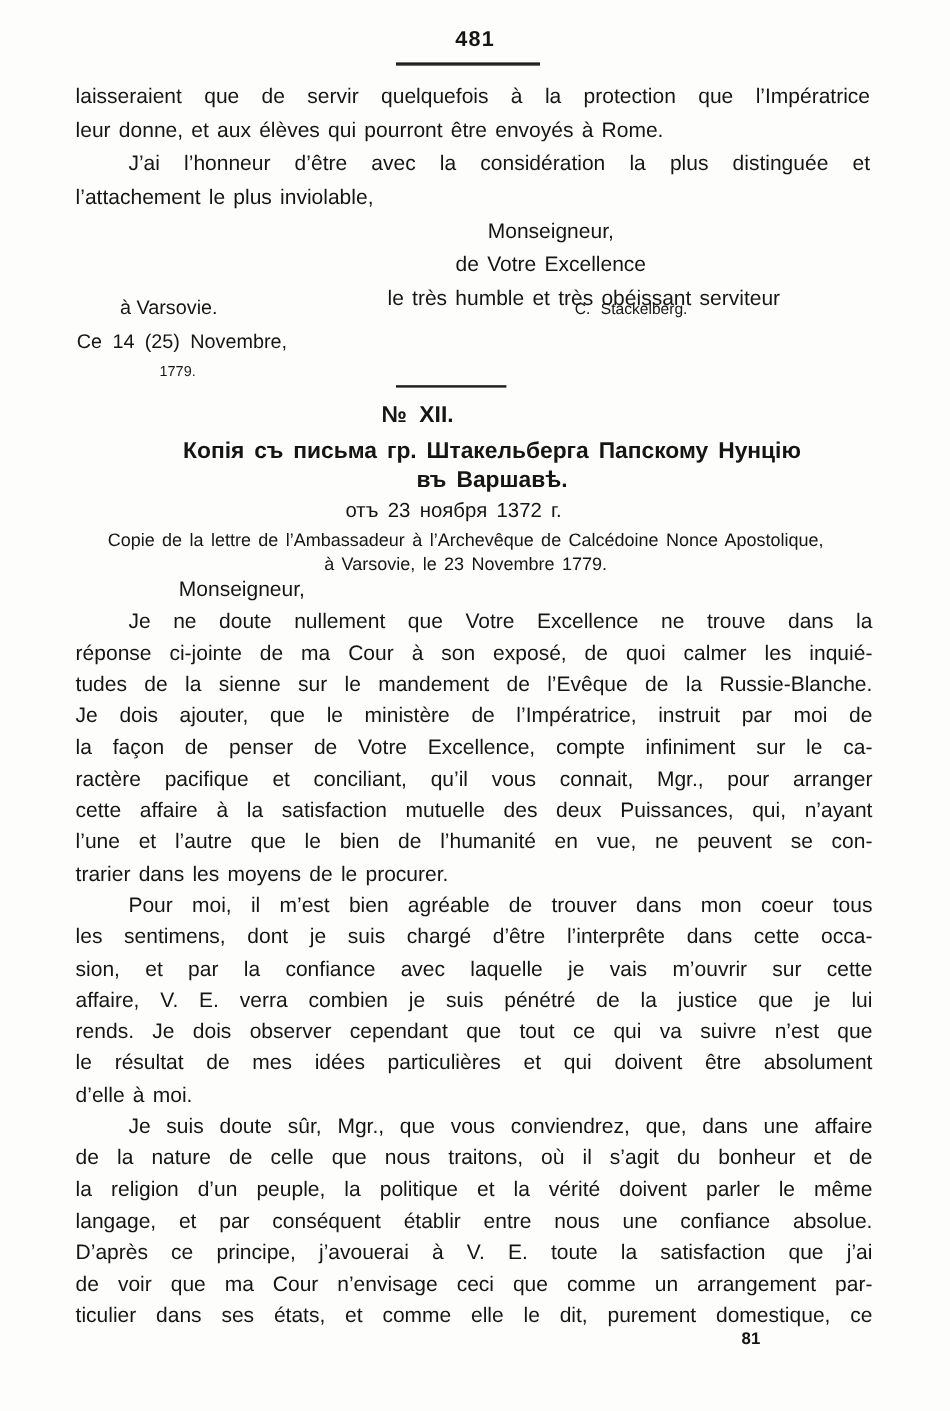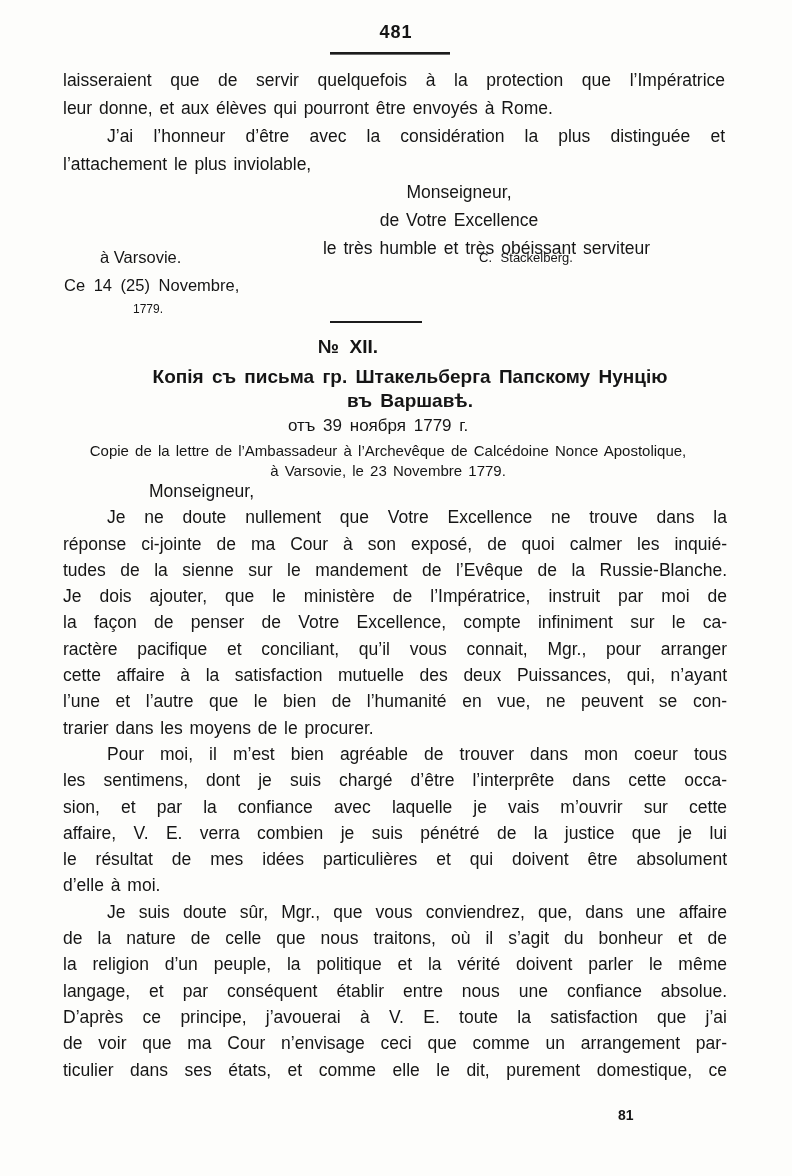--- a/index.html
+++ b/index.html
@@ -96,21 +96,21 @@
 
   <div class="rule-mid"></div>
 
   <div class="doc-num">№ XII.</div>
 
   <div class="title-ru">
     <div>Копія съ письма гр. Штакельберга Папскому Нунцію</div>
     <div>въ Варшавѣ.</div>
   </div>
 
-  <div class="date-ru">отъ 39 ноября 1779 г.</div>
+  <div class="date-ru">отъ 23 ноября 1372 г.</div>
 
   <div class="title-fr">
     <div>Copie de la lettre de l’Ambassadeur à l’Archevêque de Calcédoine Nonce Apostolique,</div>
     <div>à Varsovie, le 23 Novembre 1779.</div>
   </div>
 
   <div class="body">
     <div class="eline ind2">Monseigneur,</div>
 
     <div class="jline ind1">Je ne doute nullement que Votre Excellence ne trouve dans la</div>
@@ -120,20 +120,21 @@
     <div class="jline">la façon de penser de Votre Excellence, compte infiniment sur le ca-</div>
     <div class="jline">ractère pacifique et conciliant, qu’il vous connait, Mgr., pour arranger</div>
     <div class="jline">cette affaire à la satisfaction mutuelle des deux Puissances, qui, n’ayant</div>
     <div class="jline">l’une et l’autre que le bien de l’humanité en vue, ne peuvent se con-</div>
     <div class="eline">trarier dans les moyens de le procurer.</div>
 
     <div class="jline ind1">Pour moi, il m’est bien agréable de trouver dans mon coeur tous</div>
     <div class="jline">les sentimens, dont je suis chargé d’être l’interprête dans cette occa-</div>
     <div class="jline">sion, et par la confiance avec laquelle je vais m’ouvrir sur cette</div>
     <div class="jline">affaire, V. E. verra combien je suis pénétré de la justice que je lui</div>
+    <div class="jline">rends. Je dois observer cependant que tout ce qui va suivre n’est que</div>
     <div class="jline">le résultat de mes idées particulières et qui doivent être absolument</div>
     <div class="eline">d’elle à moi.</div>
 
     <div class="jline ind1">Je suis doute sûr, Mgr., que vous conviendrez, que, dans une affaire</div>
     <div class="jline">de la nature de celle que nous traitons, où il s’agit du bonheur et de</div>
     <div class="jline">la religion d’un peuple, la politique et la vérité doivent parler le même</div>
     <div class="jline">langage, et par conséquent établir entre nous une confiance absolue.</div>
     <div class="jline">D’après ce principe, j’avouerai à V. E. toute la satisfaction que j’ai</div>
     <div class="jline">de voir que ma Cour n’envisage ceci que comme un arrangement par-</div>
     <div class="jline">ticulier dans ses états, et comme elle le dit, purement domestique, ce</div>

